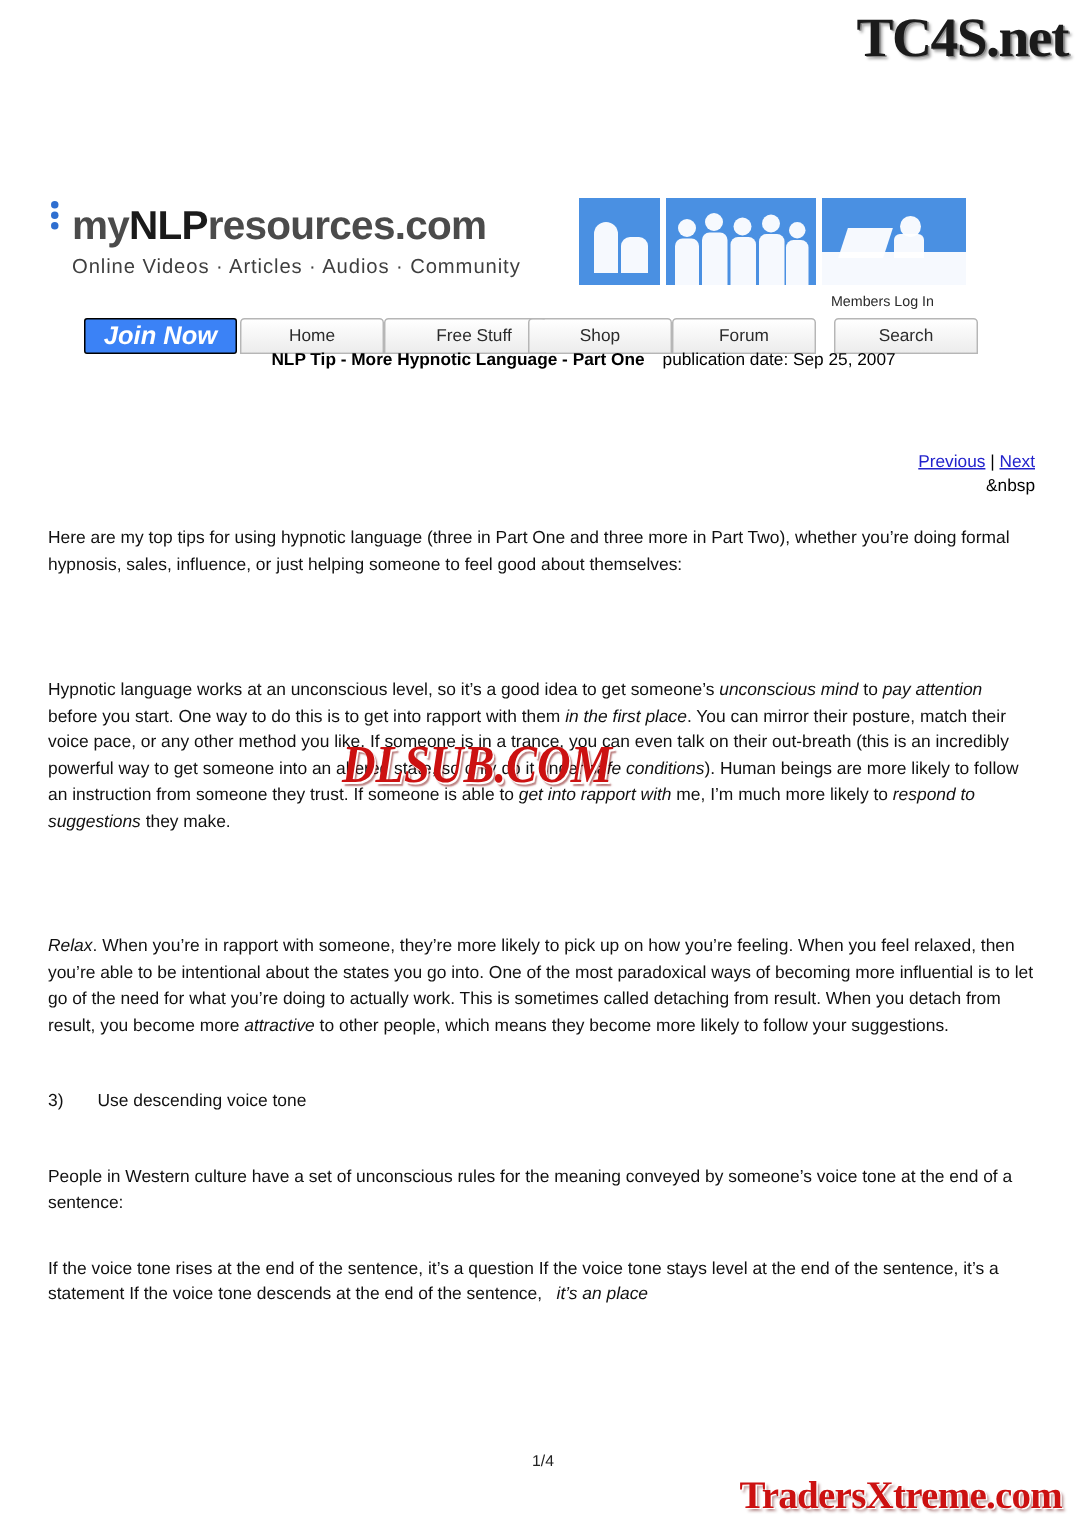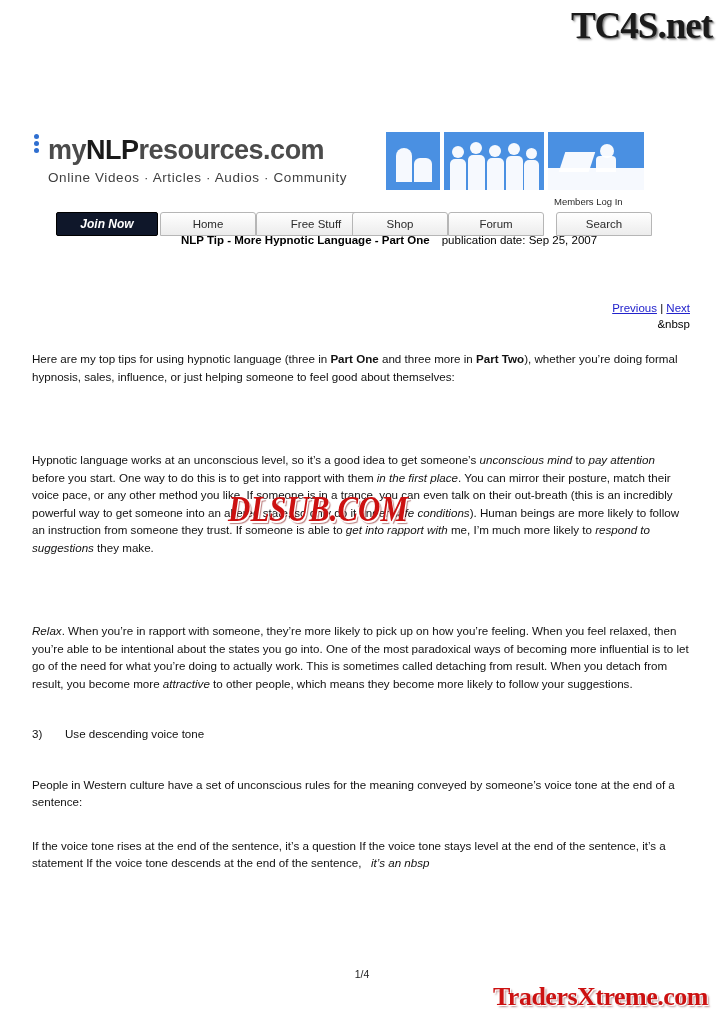--- a/index.html
+++ b/index.html
@@ -114,26 +114,26 @@
     top: 80px;
     width: 610px;
     height: 24px;
   }
   .nav-join {
     position: absolute;
     left: 22px;
     top: 0;
     width: 100px;
     height: 22px;
-    background: #0f172a;
+    background: #3b82f6;
     border: 1px solid #000;
     border-radius: 2px;
     color: #ffffff;
     font-family: "Liberation Sans", sans-serif;
-    font-size: 12px;
+    font-size: 17px;
     font-weight: bold;
     font-style: italic;
     line-height: 22px;
     text-align: center;
   }
   .nav-tab {
     position: absolute;
     top: 0;
     height: 22px;
     line-height: 22px;
@@ -207,21 +207,21 @@
   .spacer-md { height: 33px; }
 
   .numbered {
     margin-top: 0;
   }
   .numbered .num {
     display: inline-block;
     width: 33px;
   }
   em { font-style: italic; }
-  strong { font-weight: bold; }
+  strong { font-weight: normal; }
 
   
   .dlsub {
     position: absolute;
     left: 228px;
     top: 492px;
     font-family: "Liberation Serif", serif;
     font-size: 31px;
     font-weight: bold;
     font-style: italic;
@@ -340,19 +340,19 @@
   <p class="para numbered">
     <span class="num">3)</span><span>Use descending voice tone</span>
   </p>
 
   <div class="spacer-md"></div>
 
   <p class="para"> People in Western culture have a set of unconscious rules for the meaning conveyed by someone’s voice tone at the end of a sentence:</p>
 
   <div class="spacer-sm"></div>
 
-  <p class="para"> If the voice tone rises at the end of the sentence, it’s a question  If the voice tone stays level at the end of the sentence, it’s a statement If the voice tone descends at the end of the sentence, &nbsp; <em>it’s an nbsp</em></p>
+  <p class="para"> If the voice tone rises at the end of the sentence, it’s a question  If the voice tone stays level at the end of the sentence, it’s a statement If the voice tone descends at the end of the sentence, &nbsp; <em>it’s an place</em></p>
 </div>
 
 <div class="dlsub">DLSUB.COM</div>
 
 <div class="page-num">1/4</div>
 <div class="tx-watermark">TradersXtreme.com</div>
 
 </body></html>

